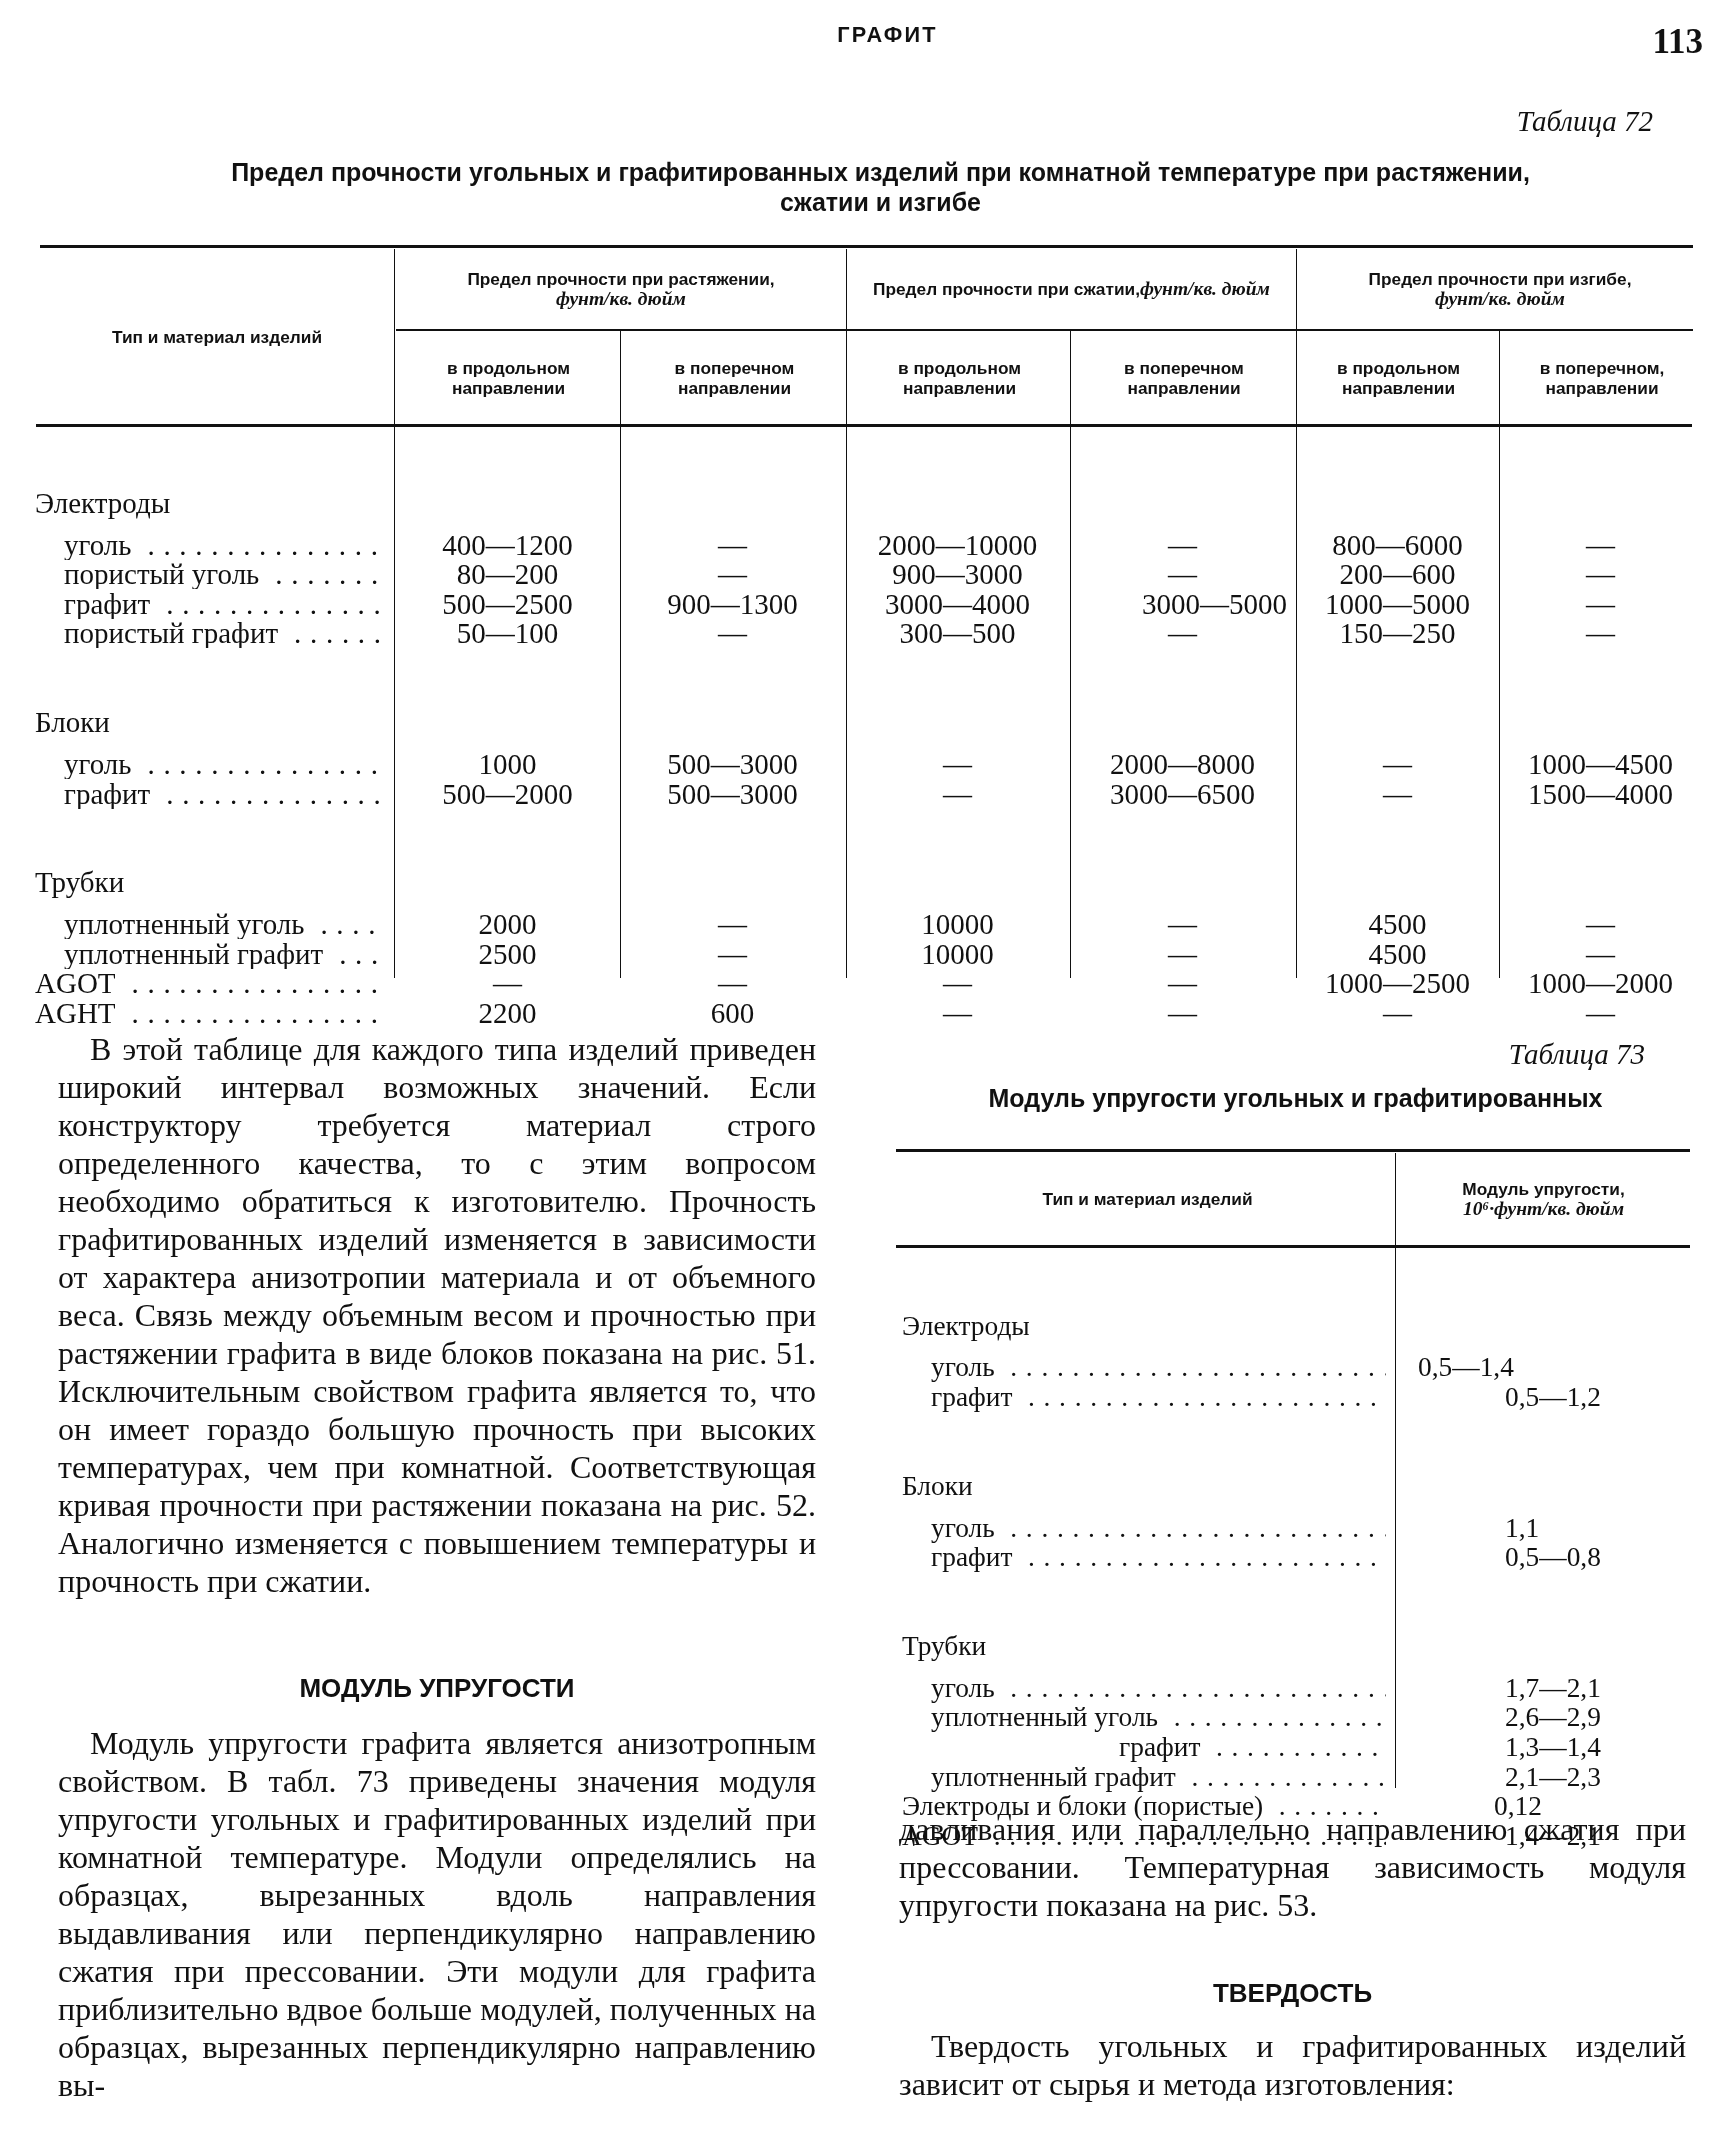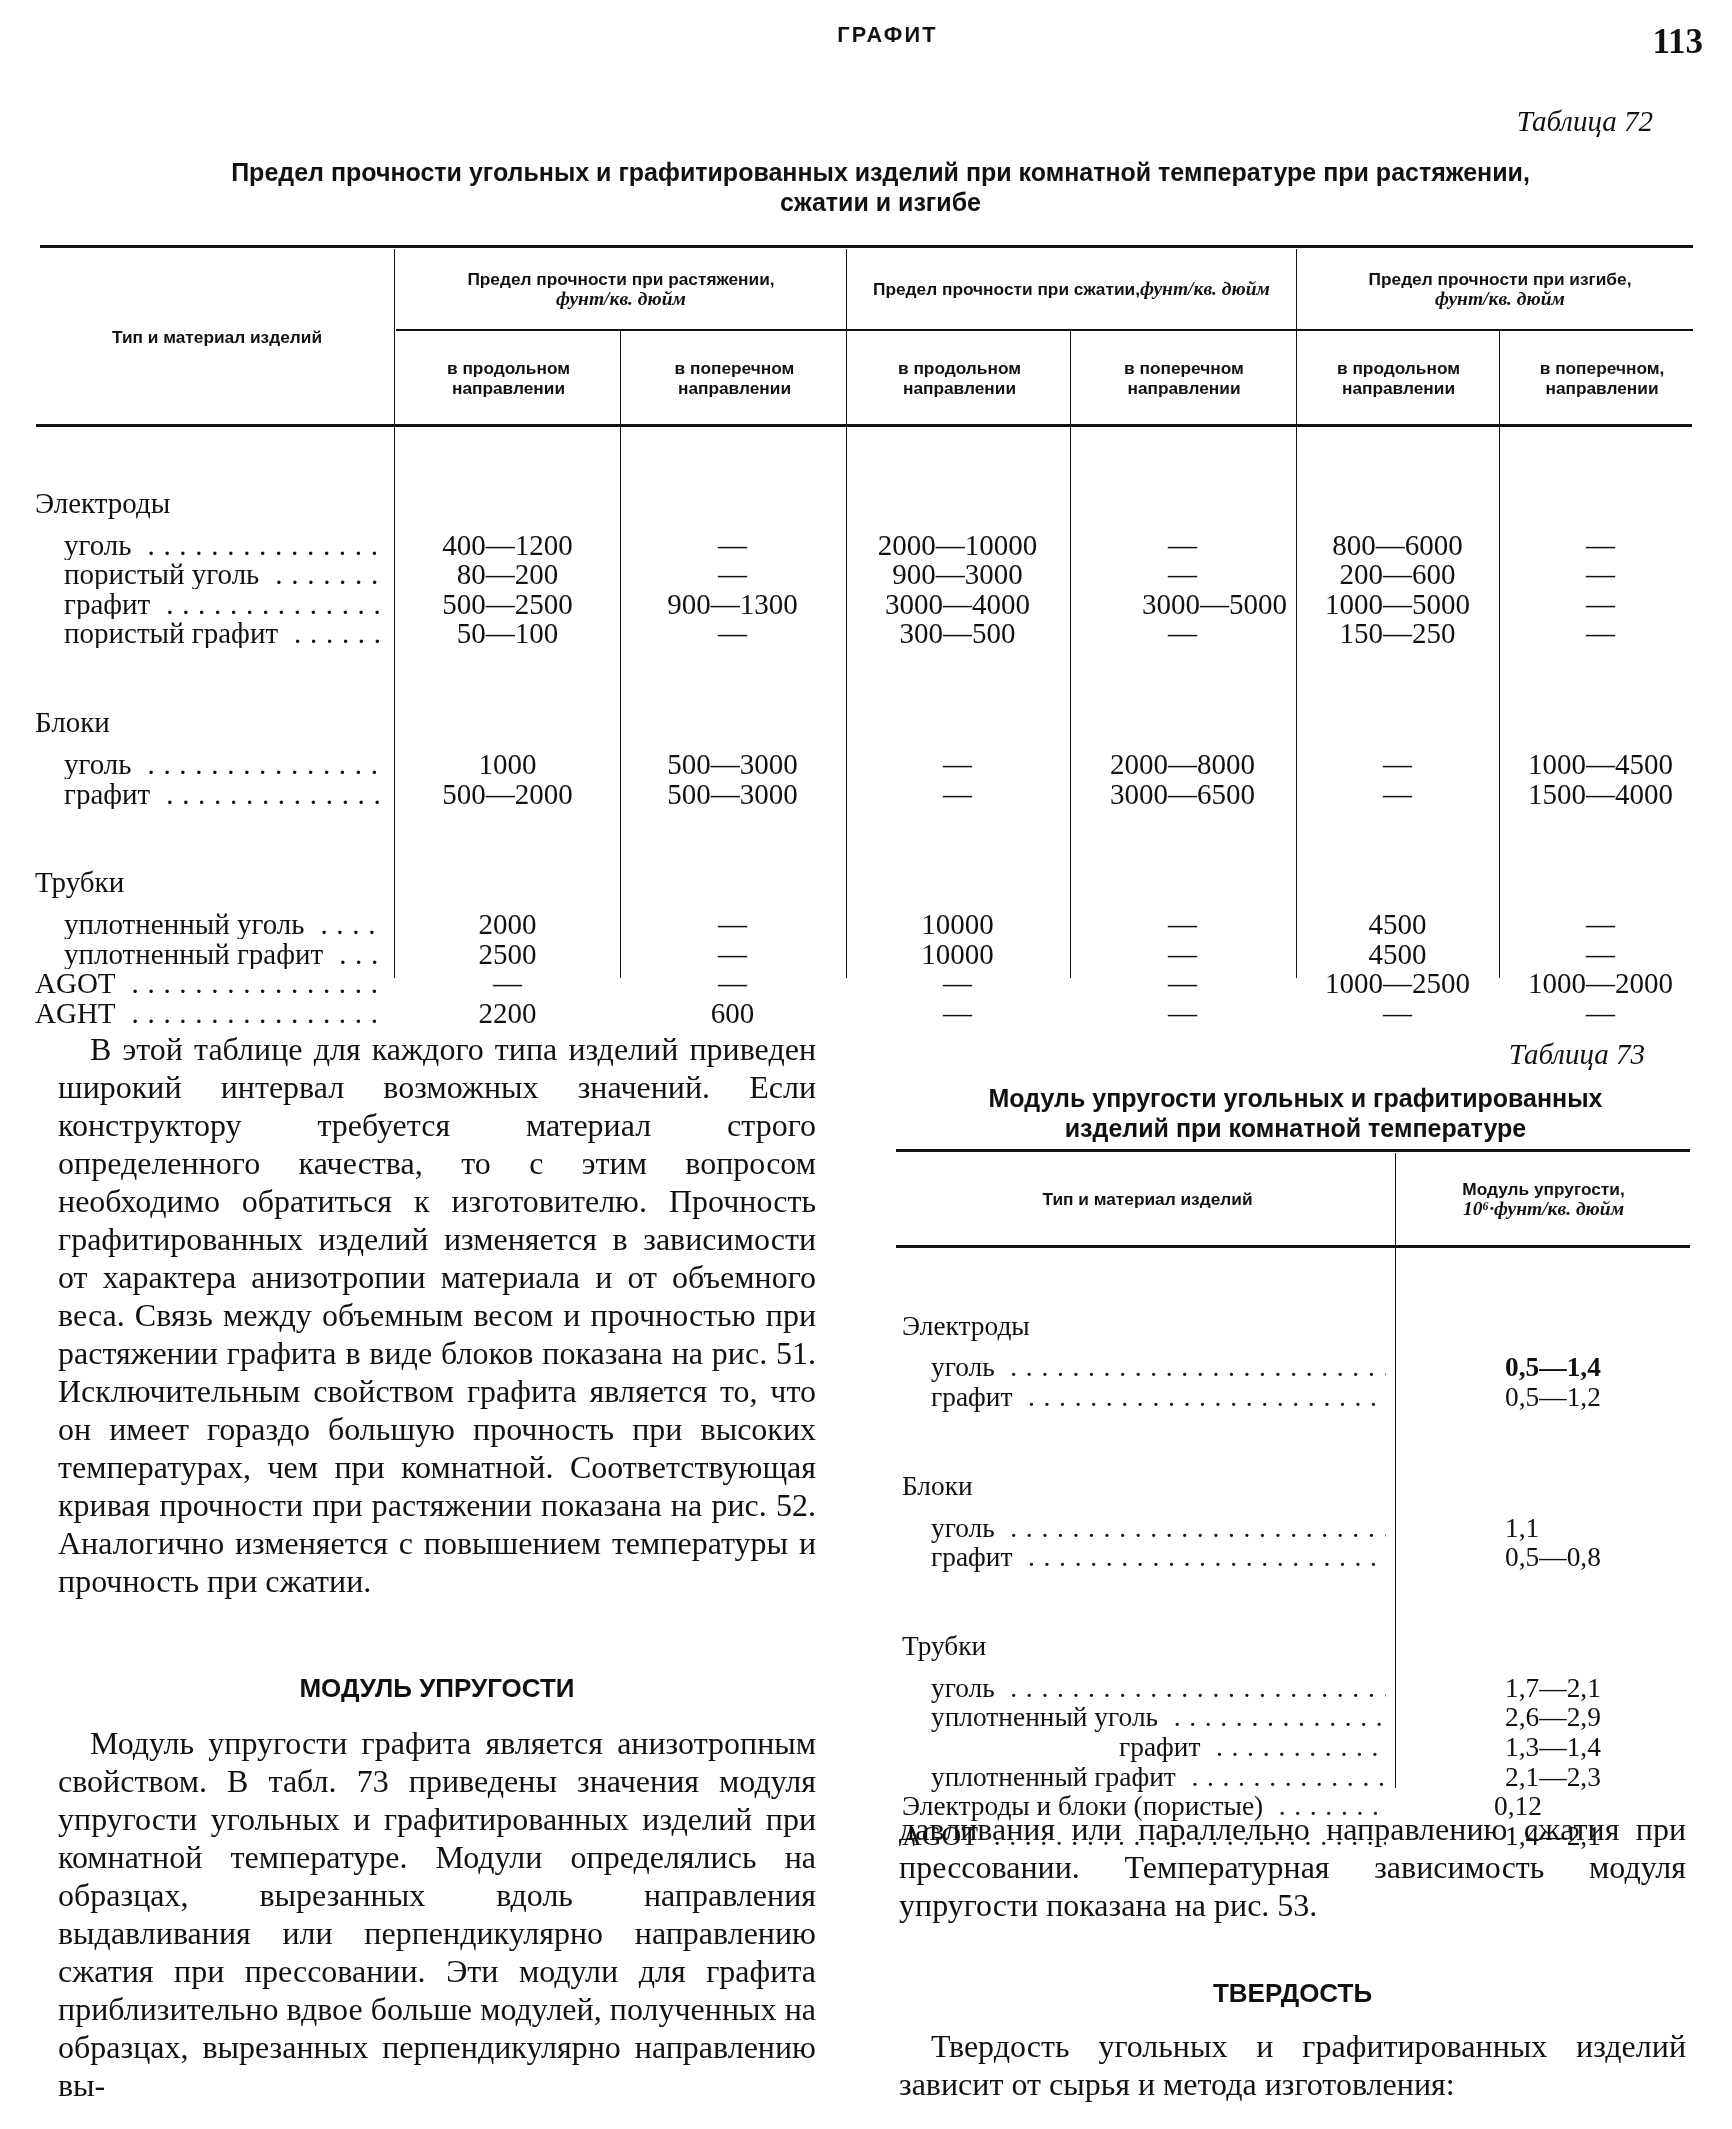--- a/index.html
+++ b/index.html
@@ -150,35 +150,34 @@
   <p>В этой таблице для каждого типа изделий приведен широкий интервал возможных значений. Если конструктору требуется материал строго определенного качества, то с этим вопросом необходимо обратиться к изготовителю. Прочность графитированных изделий изменяется в зависимости от характера анизотропии материала и от объемного веса. Связь между объемным весом и прочностью при растяжении графита в виде блоков показана на рис. 51. Исключительным свойством графита является то, что он имеет гораздо большую прочность при высоких температурах, чем при комнатной. Соответствующая кривая прочности при растяжении показана на рис. 52. Аналогично изменяется с повышением температуры и прочность при сжатии.</p>
 </div>
 <div class="abs sect-head" style="left:58px; width:758px; top:1673px;">МОДУЛЬ УПРУГОСТИ</div>
 <div class="abs para" style="left:58px; width:758px; top:1724px;">
   <p>Модуль упругости графита является анизотропным свойством. В табл. 73 приведены значения модуля упругости угольных и графитированных изделий при комнатной температуре. Модули определялись на образцах, вырезанных вдоль направления выдавливания или перпендикулярно направлению сжатия при прессовании. Эти модули для графита приблизительно вдвое больше модулей, полученных на образцах, вырезанных перпендикулярно направлению вы-</p>
 </div>
 
 <div class="abs tab-label" style="right:87px; top:1038px;">Таблица 73</div>
 <div class="abs tab-title" style="left:902px; width:787px; top:1083px;">
   <div>Модуль упругости угольных и графитированных</div>
-  <div>изделий при комнатной температуре</div>
 </div>
 <div class="abs" style="left:0; top:0; width:1732px; height:1804px; pointer-events:none;">
   <div class="abs rule" style="left:896px; width:794px; top:1149px;"></div>
   <div class="abs rule" style="left:896px; width:794px; top:1245px;"></div>
   <div class="abs vline" style="left:1395px; top:1153px; height:635px;"></div>
   <div class="abs hcell" style="left:902px; width:491px; top:1153px; height:92px;">Тип и материал изделий</div>
   <div class="abs hcell" style="left:1399px; width:289px; top:1153px; height:92px; flex-direction:column;">
     <span>Модуль упругости,</span>
     <i>10⁶·фунт/кв. дюйм</i>
   </div>
   <div class="abs" id="t73-body" style="left:0; top:0; width:1732px;">
       <div class="abs grouplabel t73-cell" style="left: 902px; top: 1296px;">Электроды</div>
       <div class="abs rowlabel t73-cell" style="left: 931px; top: 1353px; width: 455px;"><span>уголь</span><span class="dots"> ..............................</span></div>
-      <div class="abs t73-cell" style="left: 1505px; top: 1353px; font-weight: bold;">0,5—1,4</div>
+      <div class="abs t73-cell" style="left: 1418px; top: 1353px;">0,5—1,4</div>
       <div class="abs rowlabel t73-cell" style="left: 931px; top: 1383px; width: 455px;"><span>графит</span><span class="dots"> ..............................</span></div>
       <div class="abs t73-cell" style="left: 1505px; top: 1383px;">0,5—1,2</div>
       <div class="abs grouplabel t73-cell" style="left: 902px; top: 1456px;">Блоки</div>
       <div class="abs rowlabel t73-cell" style="left: 931px; top: 1514px; width: 455px;"><span>уголь</span><span class="dots"> ..............................</span></div>
       <div class="abs t73-cell" style="left: 1505px; top: 1514px;">1,1</div>
       <div class="abs rowlabel t73-cell" style="left: 931px; top: 1543px; width: 455px;"><span>графит</span><span class="dots"> ..............................</span></div>
       <div class="abs t73-cell" style="left: 1505px; top: 1543px;">0,5—0,8</div>
       <div class="abs grouplabel t73-cell" style="left: 902px; top: 1616px;">Трубки</div>
       <div class="abs rowlabel t73-cell" style="left: 931px; top: 1674px; width: 455px;"><span>уголь</span><span class="dots"> ..............................</span></div>
       <div class="abs t73-cell" style="left: 1505px; top: 1674px;">1,7—2,1</div>

